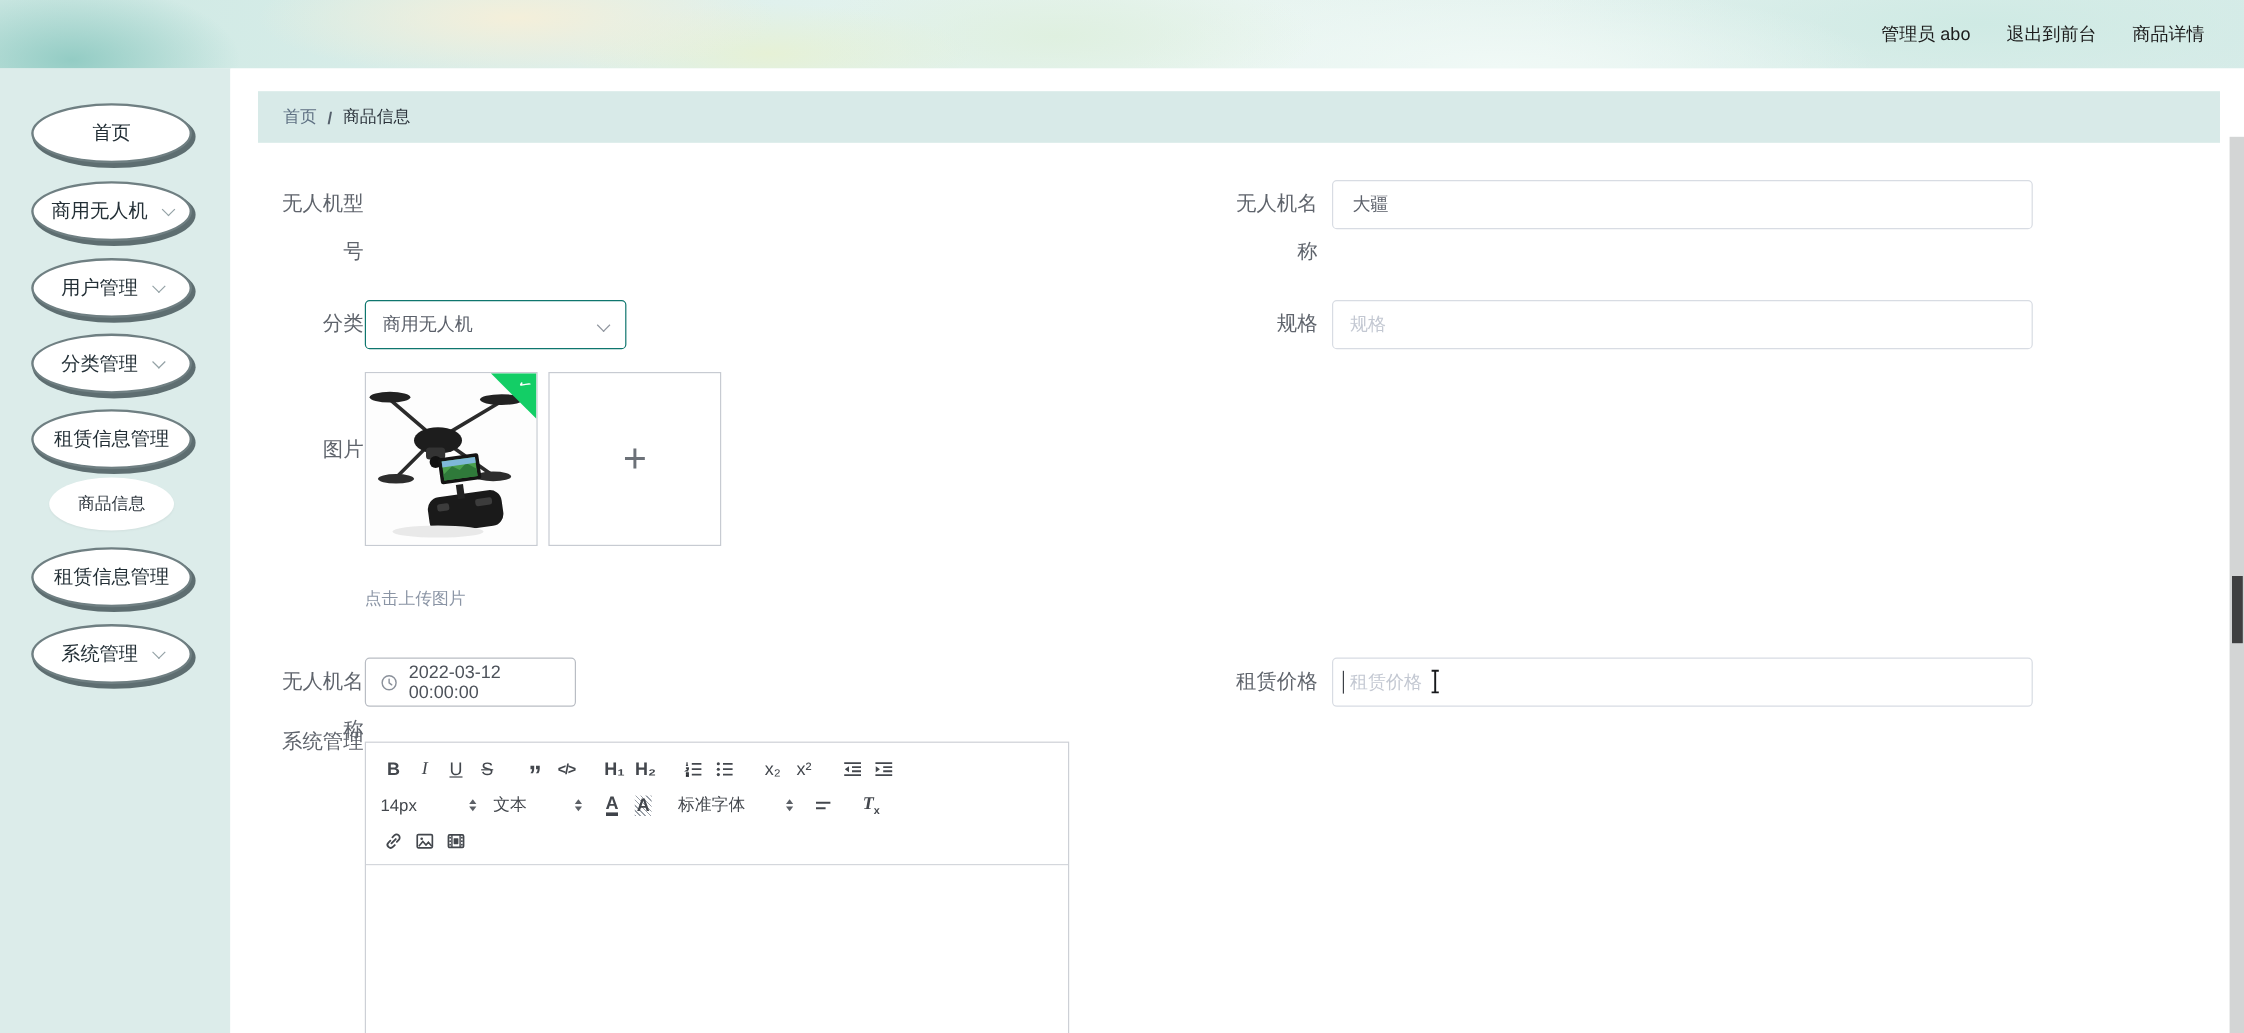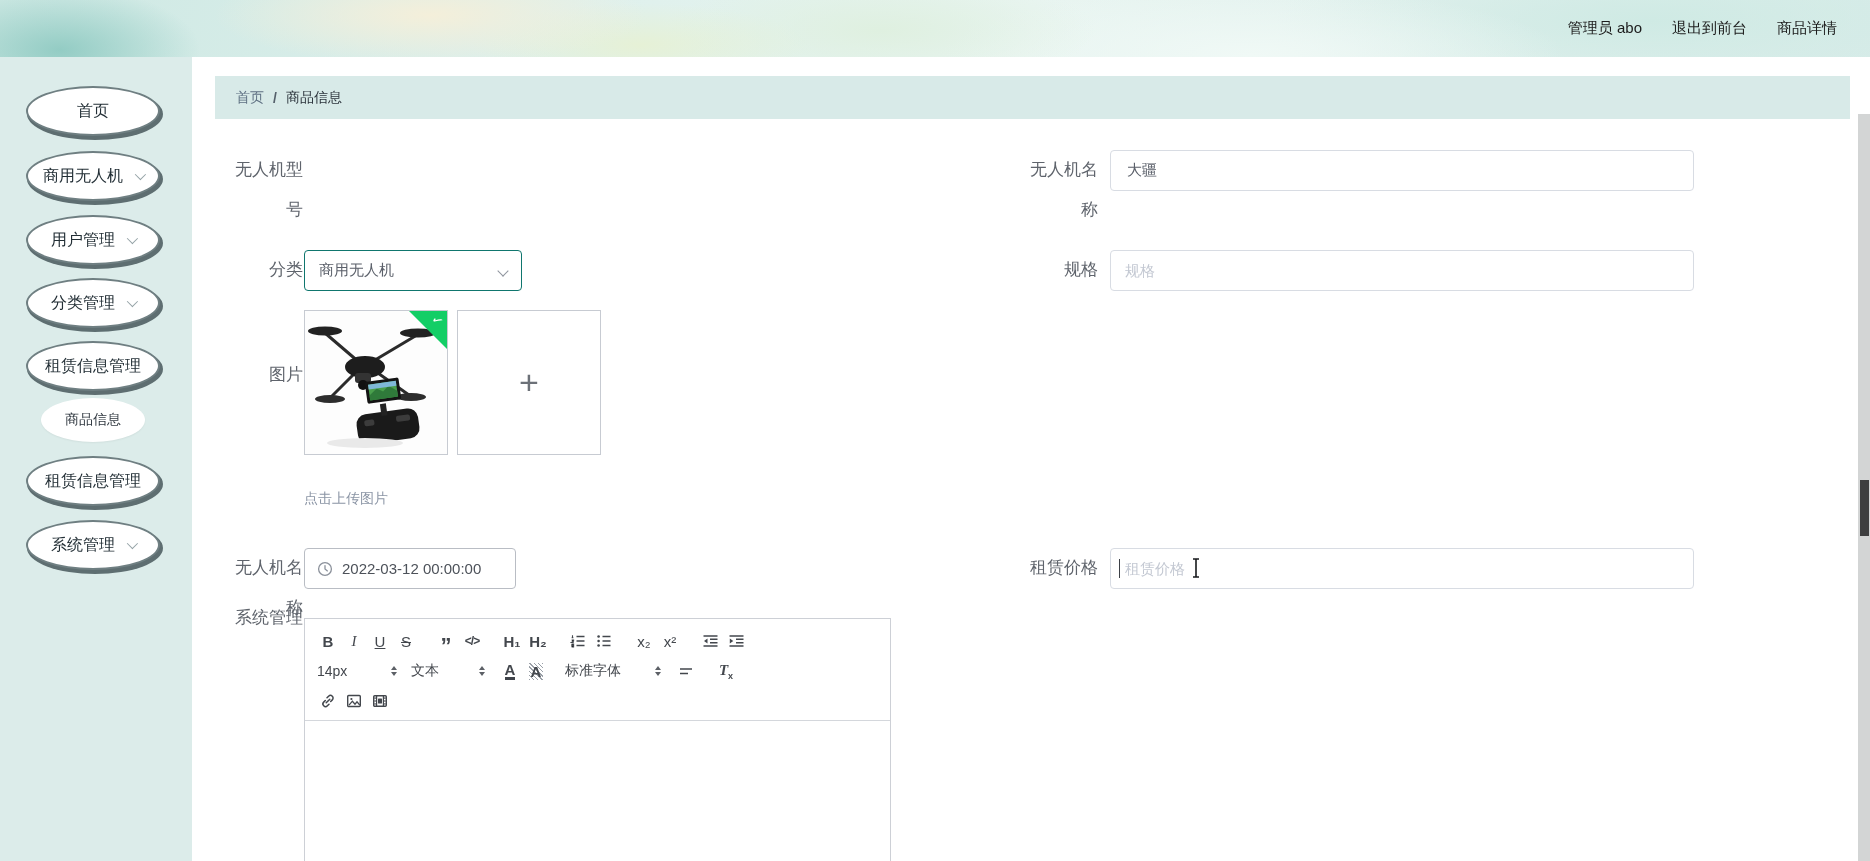--- a/index.html
+++ b/index.html
@@ -98,21 +98,21 @@
     position:absolute; right:4px; top:2px; color:#fff; font-size:13px;
     transform:rotate(45deg);
   }
   .plus-card {
     display:flex; align-items:center; justify-content:center;
     font-size:34px; font-weight:300; color:#6c7178;
   }
   .upload-hint { position:absolute; font-size:14px; color:#8b95a5; cursor:pointer; }
 
   .dt-input {
-    position:absolute; width:212px; height:41px; border:1px solid #b9bdc4; border-radius:4px;
+    position:absolute; width:176px; height:41px; border:1px solid #b9bdc4; border-radius:4px;
     background:#fff; display:flex; align-items:center; gap:9px; padding:0 12px;
     font-size:15px; color:#4d525a; cursor:text;
   }
 
   .caret { position:absolute; left:9px; top:11px; width:1px; height:19px; background:#3c4046; }
   .ibeam { position:absolute; left:80px; top:9px; }
 
   
   .editor {
     position:absolute; left:112px; top:561px; width:587px; height:330px;

